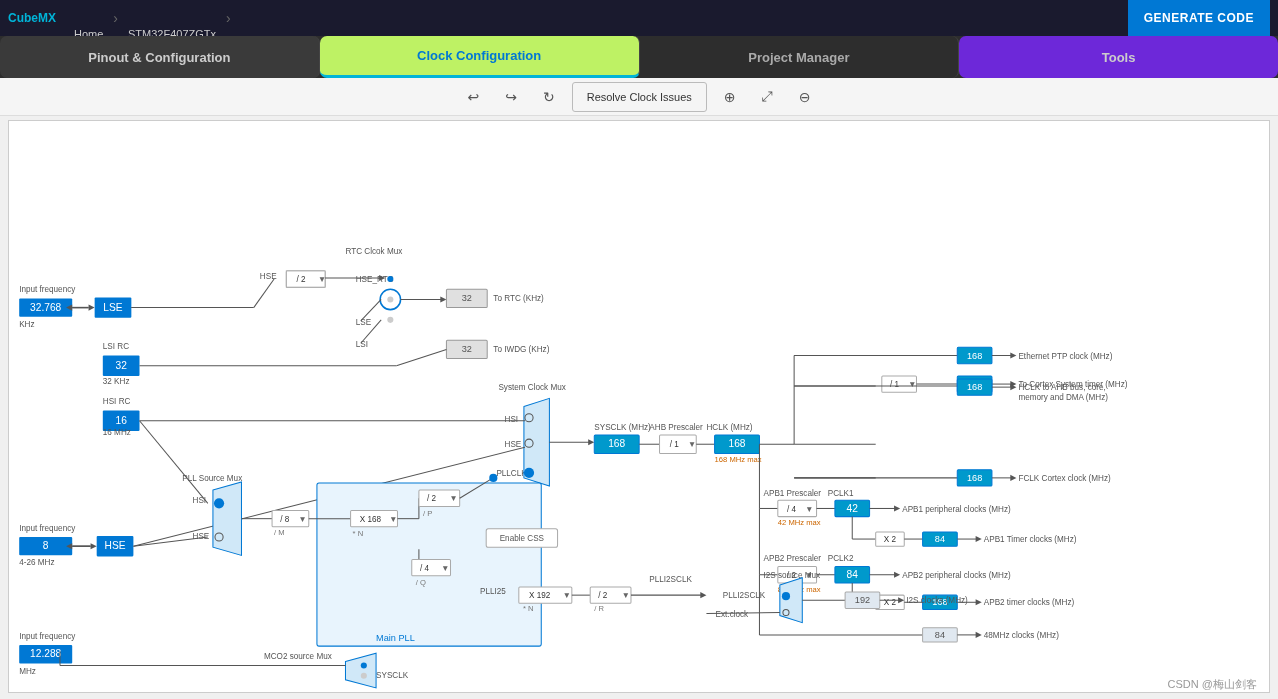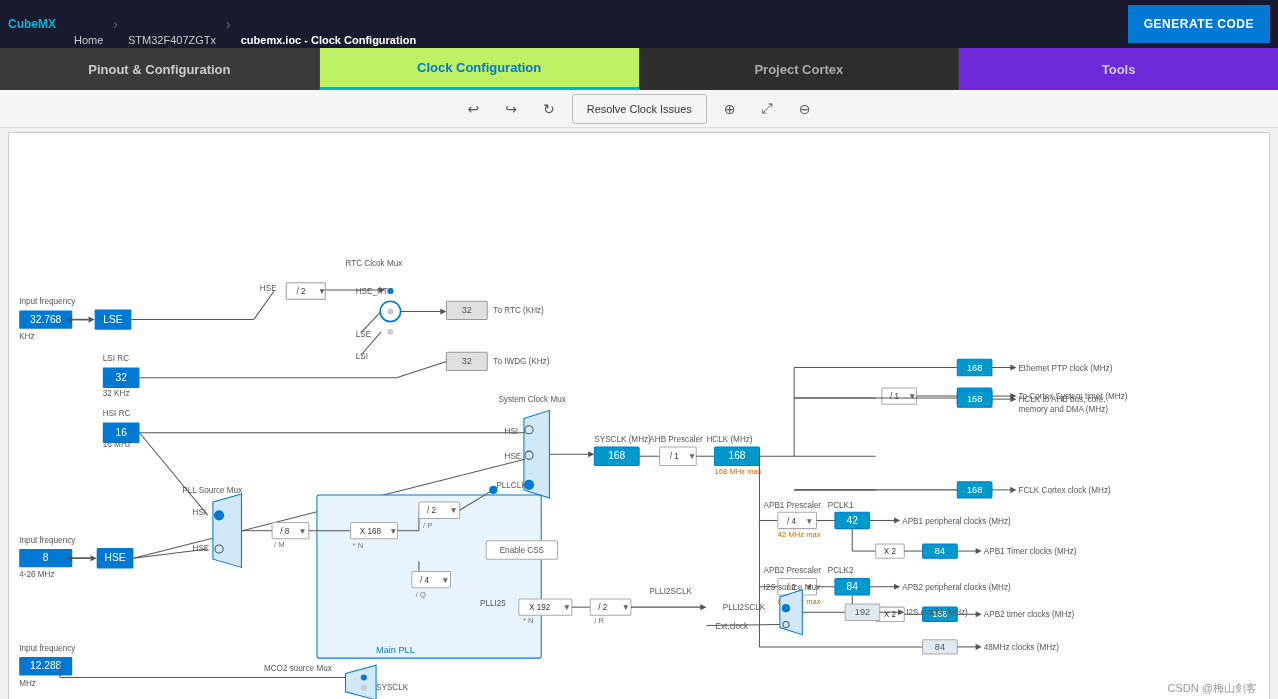--- a/index.html
+++ b/index.html
@@ -1,21 +1,21 @@
 <!DOCTYPE html>
 <html><head>
   <meta charset="utf-8">
   <style>
     * { box-sizing: border-box; margin: 0; padding: 0; }
     body { font-family: Arial, sans-serif; font-size: 11px; background: #f0f0f0; overflow: hidden; }
 
     
     #topbar {
       background: #1a1a2e;
-      height: 48px;
+      height: 36px;
       display: flex;
       align-items: center;
       padding: 0 8px;
       gap: 0;
     }
     .brand { color: #00b4d8; font-weight: bold; font-size: 12px; margin-right: 8px; }
     .breadcrumb-item {
       color: #ccc;
       font-size: 11px;
       padding: 4px 10px;
@@ -49,20 +49,21 @@
     .tab {
       flex: 1;
       display: flex;
       align-items: center;
       justify-content: center;
       color: #aaa;
       font-size: 13px;
       font-weight: bold;
       cursor: pointer;
       border-right: 1px solid #444;
+      border-radius: 7px;
     }
     .tab.active {
       background: #bef264;
       color: #0078d4;
       border-bottom: 3px solid #00b4d8;
     }
     .tab:first-child { background: #3a3a3a; color: #ccc; }
     .tab:last-child { border-right: none; background: #6d28d9; color: #ccc; }
 
     
@@ -104,43 +105,42 @@
       height: calc(699px - 36px - 42px - 38px - 10px);
     }
 
     svg#clock-svg {
       width: 100%;
       height: 100%;
     }
 
     .watermark {
       position: absolute;
-      bottom: 8px;
+      bottom: 0;
       right: 12px;
       font-size: 11px;
       color: #999;
     }
   </style>
 </head>
 <body>
 
 <div id="topbar">
   <span class="brand">CubeMX</span>
   <span class="breadcrumb-item">Home</span>
   <span class="breadcrumb-sep">›</span>
   <span class="breadcrumb-item">STM32F407ZGTx</span>
   <span class="breadcrumb-sep">›</span>
-  <span class="breadcrumb-item active">cubemx.ioc - Clock Configuration</span>
   <button class="generate-btn">GENERATE CODE</button>
 </div>
 
 <div id="tabbar">
   <div class="tab">Pinout &amp; Configuration</div>
   <div class="tab active">Clock Configuration</div>
-  <div class="tab">Project Cortex</div>
+  <div class="tab">Project Manager</div>
   <div class="tab">Tools</div>
 </div>
 
 <div id="toolbar">
   <button class="tool-btn">↩</button>
   <button class="tool-btn">↪</button>
   <button class="tool-btn">↻</button>
   <button class="resolve-btn">Resolve Clock Issues</button>
   <button class="tool-btn">⊕</button>
   <button class="tool-btn">⤢</button>

